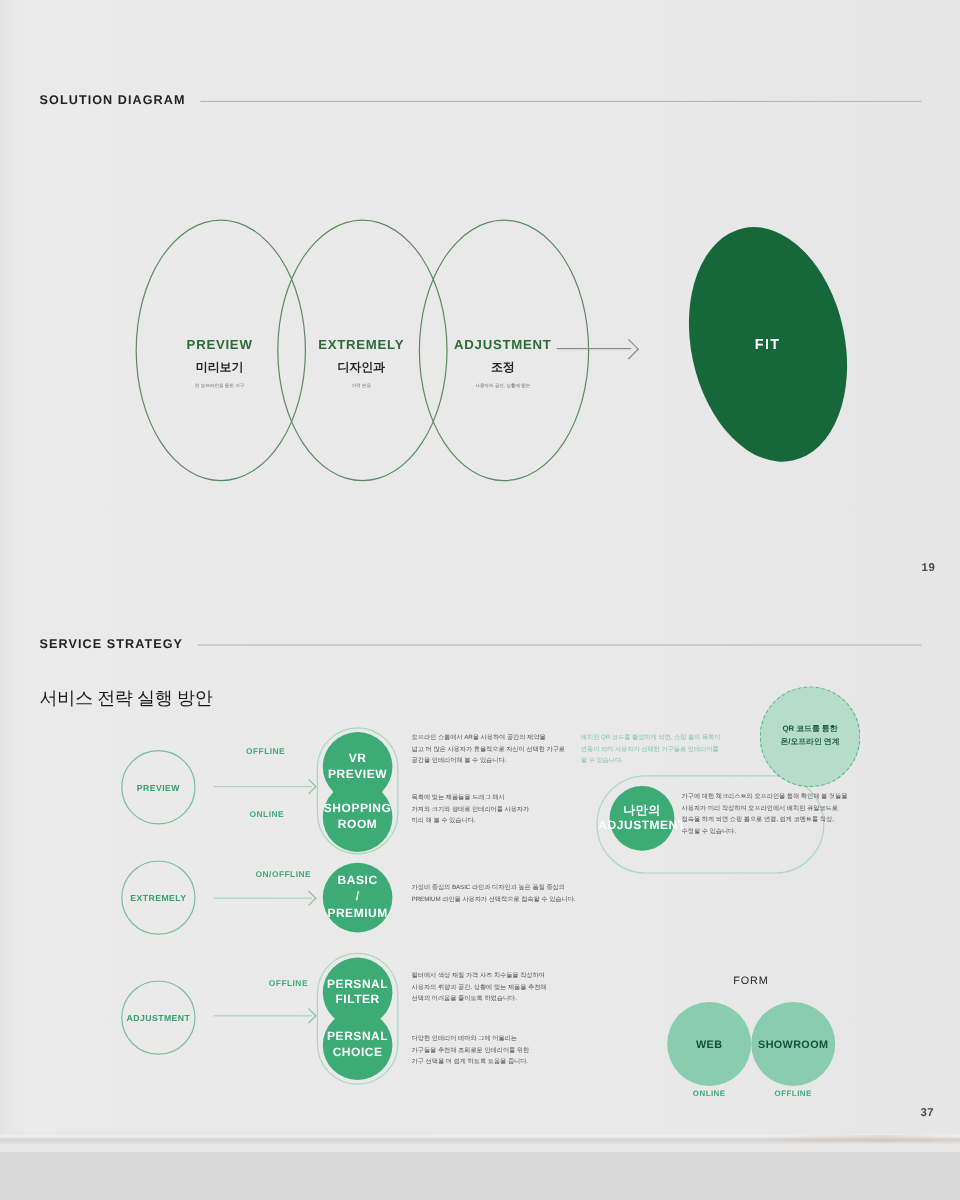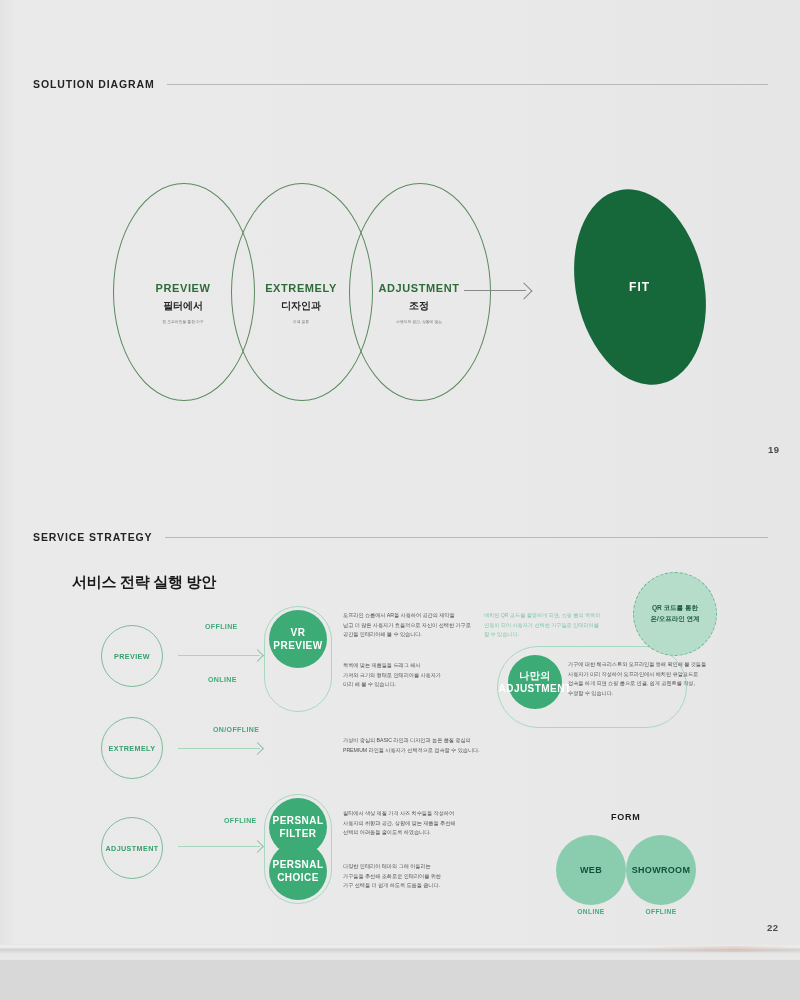--- a/index.html
+++ b/index.html
@@ -75,24 +75,23 @@
     font-size: 11.5px;
     font-weight: 700;
     line-height: 1.62;
     color: #1d1d1d;
     letter-spacing: -.01em;
     white-space: pre-line;
   }
   .h2 {
     position: absolute;
     font-size: 15px;
-    font-weight: 700;
+    font-weight: 400;
     color: #191919;
     letter-spacing: -.02em;
-    margin-left: 39px;
   }
   .pagenum {
     position: absolute;
     font-size: 9.5px;
     font-weight: 700;
     color: #4a4a4a;
     letter-spacing: .04em;
   }
 
   
@@ -246,21 +245,21 @@
     position: absolute;
     border: 1px solid #a9d8c1;
     border-radius: 200px;
     box-sizing: border-box;
   }
 
   
   .form-title {
     position: absolute;
     font-size: 9px;
-    font-weight: 700;
+    font-weight: 400;
     letter-spacing: .085em;
     color: #1c1c1c;
   }
   .form-disc {
     position: absolute;
     border-radius: 50%;
     background: #89ccae;
     display: flex;
     align-items: center;
     justify-content: center;
@@ -294,42 +293,42 @@
     <div class="rule" style="flex:1;"></div>
   </div>
 
 
   <div class="ellipse-outline" style="left:113px; top:183px; width:140px; height:216px;"></div>
   <div class="ellipse-outline" style="left:231px; top:183px; width:140px; height:216px;"></div>
   <div class="ellipse-outline" style="left:349px; top:183px; width:140px; height:216px;"></div>
 
   <div class="ell-label" style="left:98px; top:282px;">
     <div class="t">PREVIEW</div>
-    <div class="k">필터에서</div>
+    <div class="k">미리보기</div>
     <div class="s">한 오프라인을 통한 가구</div>
   </div>
   <div class="ell-label" style="left:216px; top:282px;">
     <div class="t">EXTREMELY</div>
     <div class="k">디자인과</div>
     <div class="s">가격 분류</div>
   </div>
   <div class="ell-label" style="left:334px; top:282px;">
     <div class="t">ADJUSTMENT</div>
     <div class="k">조정</div>
     <div class="s">사용자의 공간, 상황에 맞는</div>
   </div>
 
   <div class="arrow-line" style="left:464px; top:290px; width:62px;"></div>
   <div class="arrow-head" style="left:518px; top:285px;"></div>
 
   <div class="fit-ellipse" style="left:576px; top:188px; width:128px; height:198px;">
     <span>FIT</span>
   </div>
 
-  <div class="pagenum" style="left:768px; top:444px;">19</div>
+  <div class="pagenum" style="left:768px; top:468px;">19</div>
 
   <div class="sec-head" style="left:33px; top:531px; width:735px;">
     <div class="kicker">SERVICE STRATEGY</div>
     <div class="rule" style="flex:1;"></div>
   </div>
 
   <div class="h2" style="left:33px; top:573px;">서비스 전략 실행 방안</div>
 
   <div class="ring" style="left:101px; top:625px; width:62px; height:62px;">
     <span>PREVIEW</span>
@@ -337,20 +336,24 @@
   <div class="conn-label" style="left:205px; top:623px;">OFFLINE</div>
   <div class="conn-label" style="left:208px; top:676px;">ONLINE</div>
   <div class="thin-arrow" style="left:178px; top:655px; width:82px;"></div>
   <div class="thin-arrow-head" style="left:253px; top:651px;"></div>
 
   <div class="rounded-frame" style="left:264px; top:606px; width:68px; height:106px;"></div>
 
   <div class="disc" style="left:269px; top:610px; width:58px; height:58px;">
     <span>VR
 PREVIEW</span>
+  </div>
+  <div class="disc" style="left:269px; top:652px; width:58px; height:58px;">
+    <span>SHOPPING
+ROOM</span>
   </div>
 
   <div class="body-copy" style="left:343px; top:611px; width:150px;">오프라인 쇼룸에서 AR을 사용하여 공간의 제약을
 넘고 더 많은 사용자가 효율적으로 자신이 선택한 가구로
 공간을 인테리어해 볼 수 있습니다.</div>
   <div class="body-copy" style="left:343px; top:661px; width:150px;">목록에 맞는 제품들을 드래그 해서
 가져와 크기와 형태로 인테리어를 사용자가
 미리 해 볼 수 있습니다.</div>
   <div class="body-copy green" style="left:484px; top:611px; width:118px;">배치된 QR 코드를 촬영하게 되면, 쇼핑 룸의 목록이
 연동이 되어 사용자가 선택한 가구들로 인테리어를
@@ -372,20 +375,25 @@
 온/오프라인 연계</span>
   </div>
 
   <div class="ring" style="left:101px; top:717px; width:62px; height:62px;">
     <span>EXTREMELY</span>
   </div>
   <div class="conn-label" style="left:213px; top:726px;">ON/OFFLINE</div>
   <div class="thin-arrow" style="left:178px; top:748px; width:82px;"></div>
   <div class="thin-arrow-head" style="left:253px; top:744px;"></div>
 
+  <div class="disc" style="left:269px; top:719px; width:58px; height:58px;">
+    <span>BASIC
+/
+PREMIUM</span>
+  </div>
   <div class="body-copy" style="left:343px; top:736px; width:160px;">가성비 중심의 BASIC 라인과 디자인과 높은 품질 중심의
 PREMIUM 라인을 사용자가 선택적으로 접속할 수 있습니다.</div>
 
   <div class="ring" style="left:101px; top:817px; width:62px; height:62px;">
     <span>ADJUSTMENT</span>
   </div>
   <div class="conn-label" style="left:224px; top:817px;">OFFLINE</div>
   <div class="thin-arrow" style="left:178px; top:846px; width:82px;"></div>
   <div class="thin-arrow-head" style="left:253px; top:842px;"></div>
 
@@ -411,14 +419,14 @@
 
   <div class="form-disc" style="left:626px; top:835px; width:70px; height:70px;">
     <span>SHOWROOM</span>
   </div>
   <div class="form-disc" style="left:556px; top:835px; width:70px; height:70px;">
     <span>WEB</span>
   </div>
   <div class="form-cap" style="left:556px; top:908px; width:70px;">ONLINE</div>
   <div class="form-cap" style="left:626px; top:908px; width:70px;">OFFLINE</div>
 
-  <div class="pagenum" style="left:767px; top:922px;">22</div>
+  <div class="pagenum" style="left:767px; top:922px;">37</div>
 </div>
 
 </body></html>

